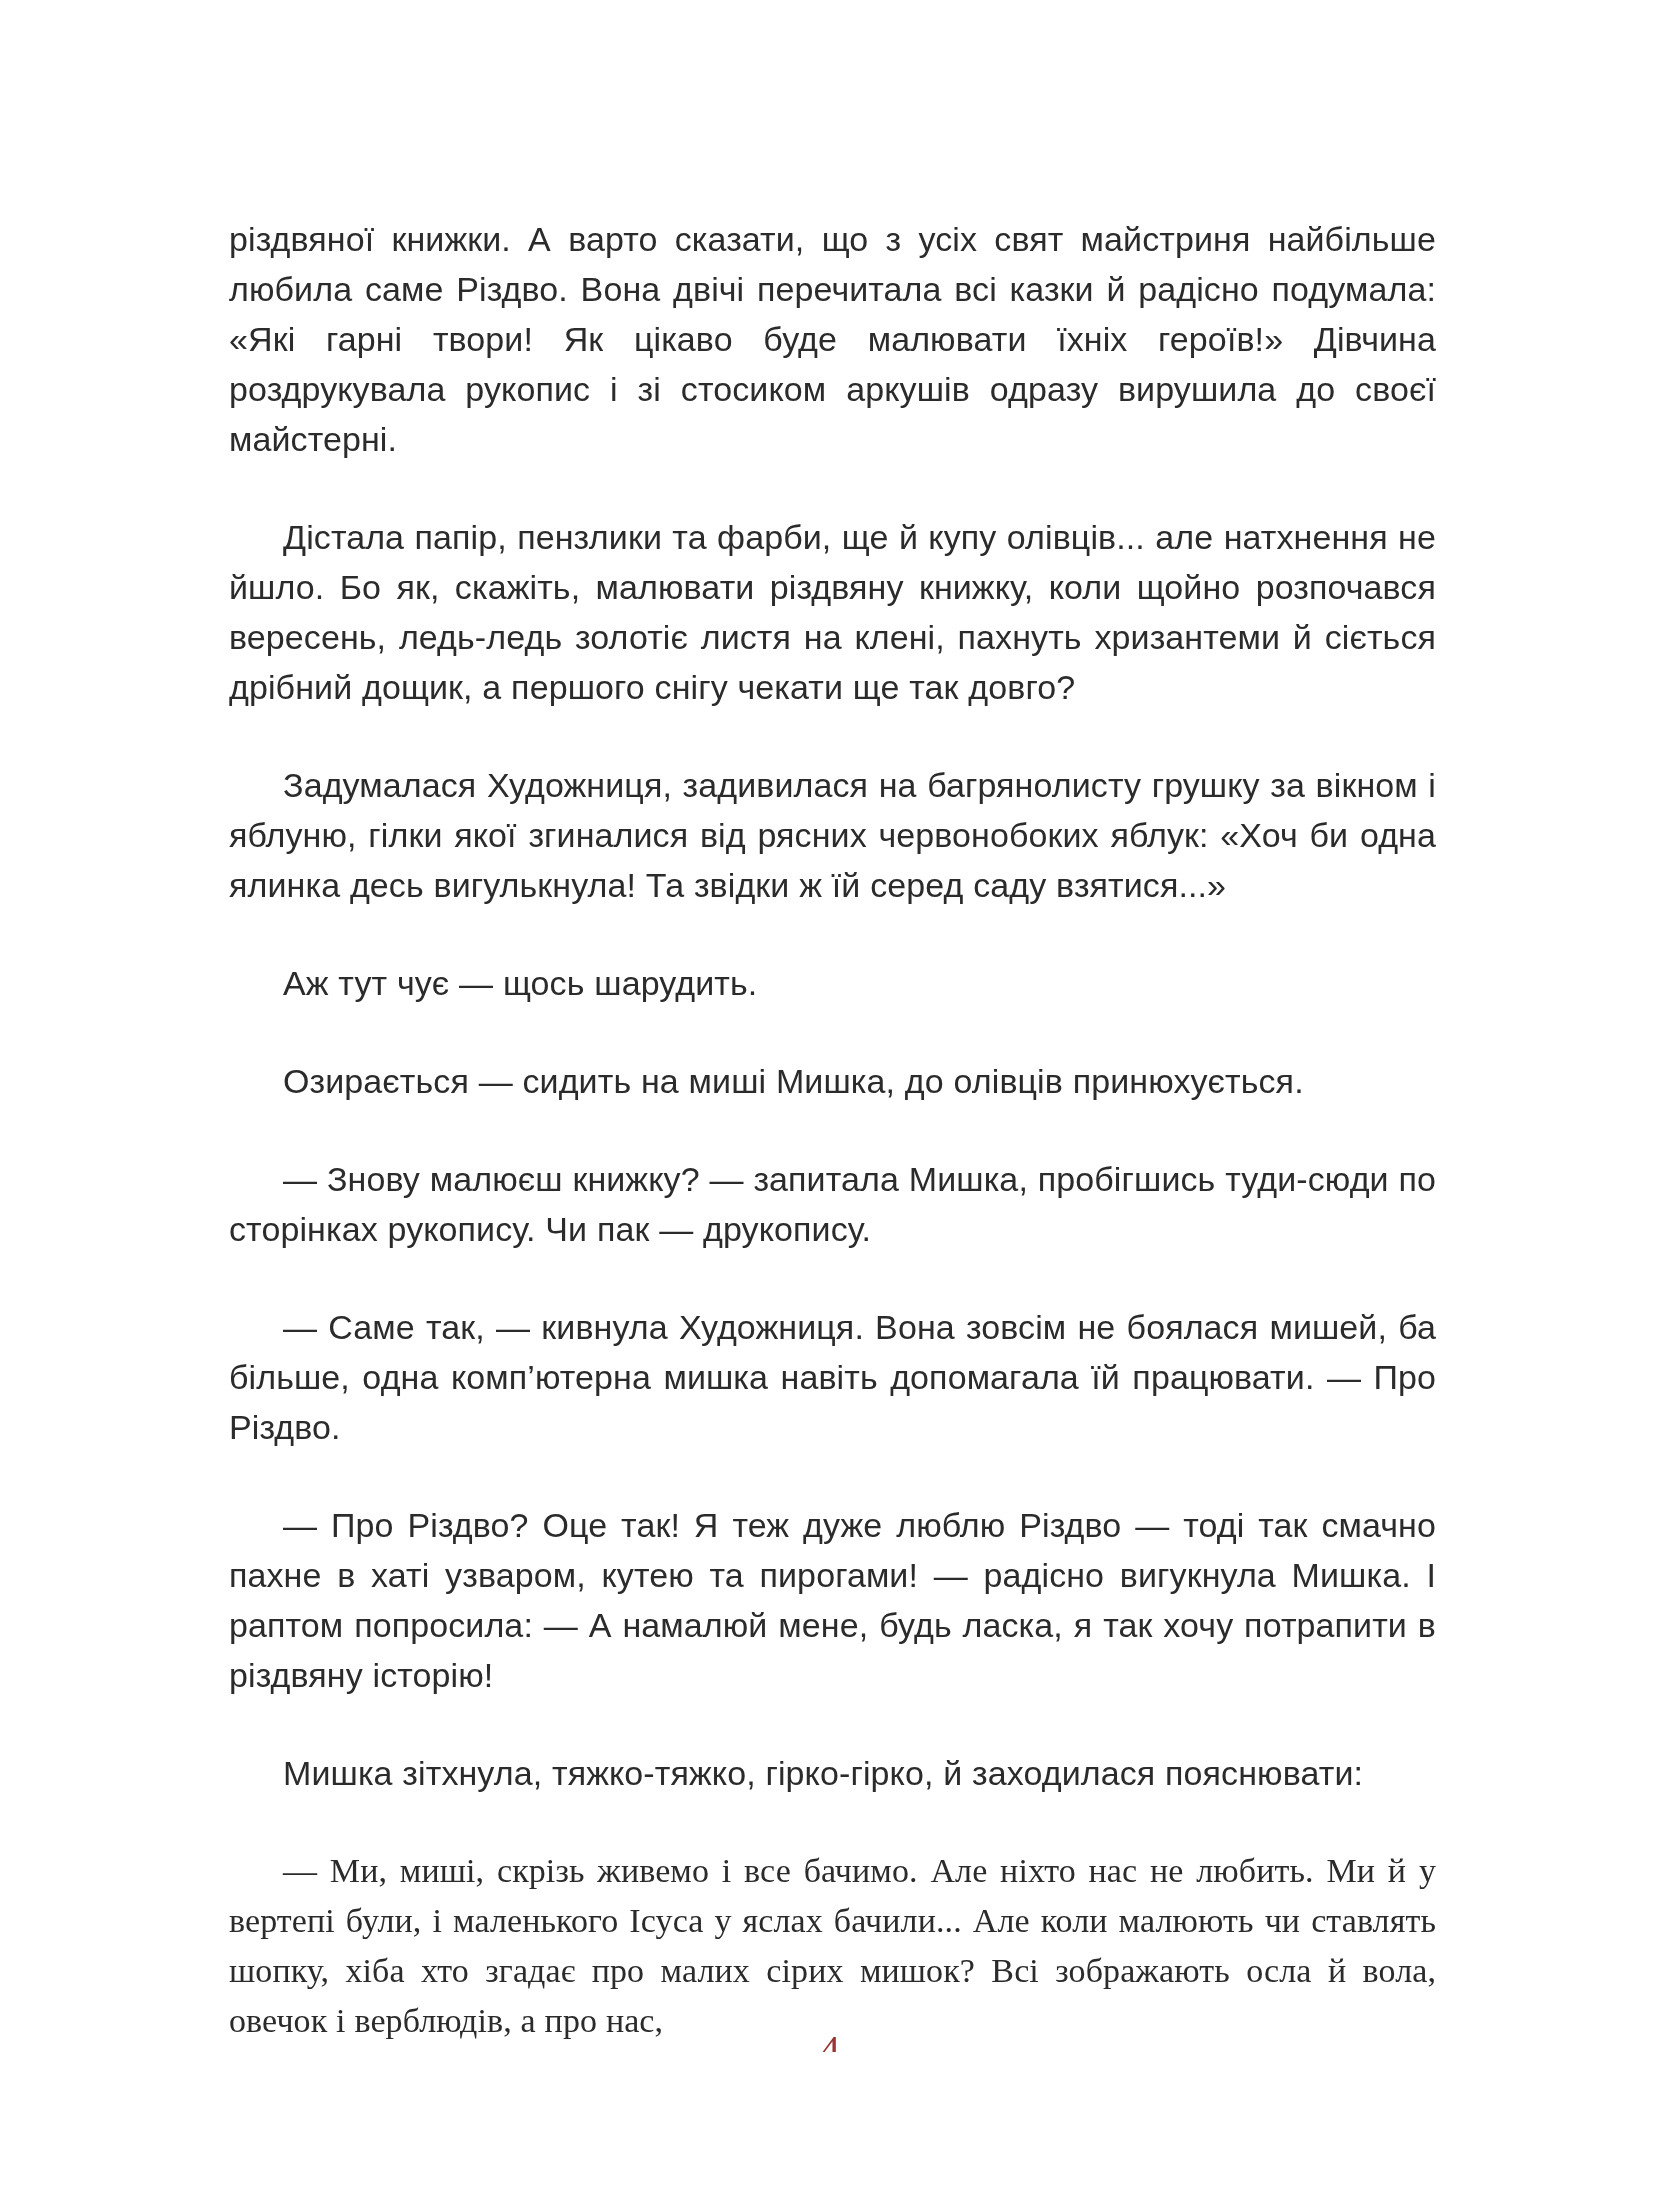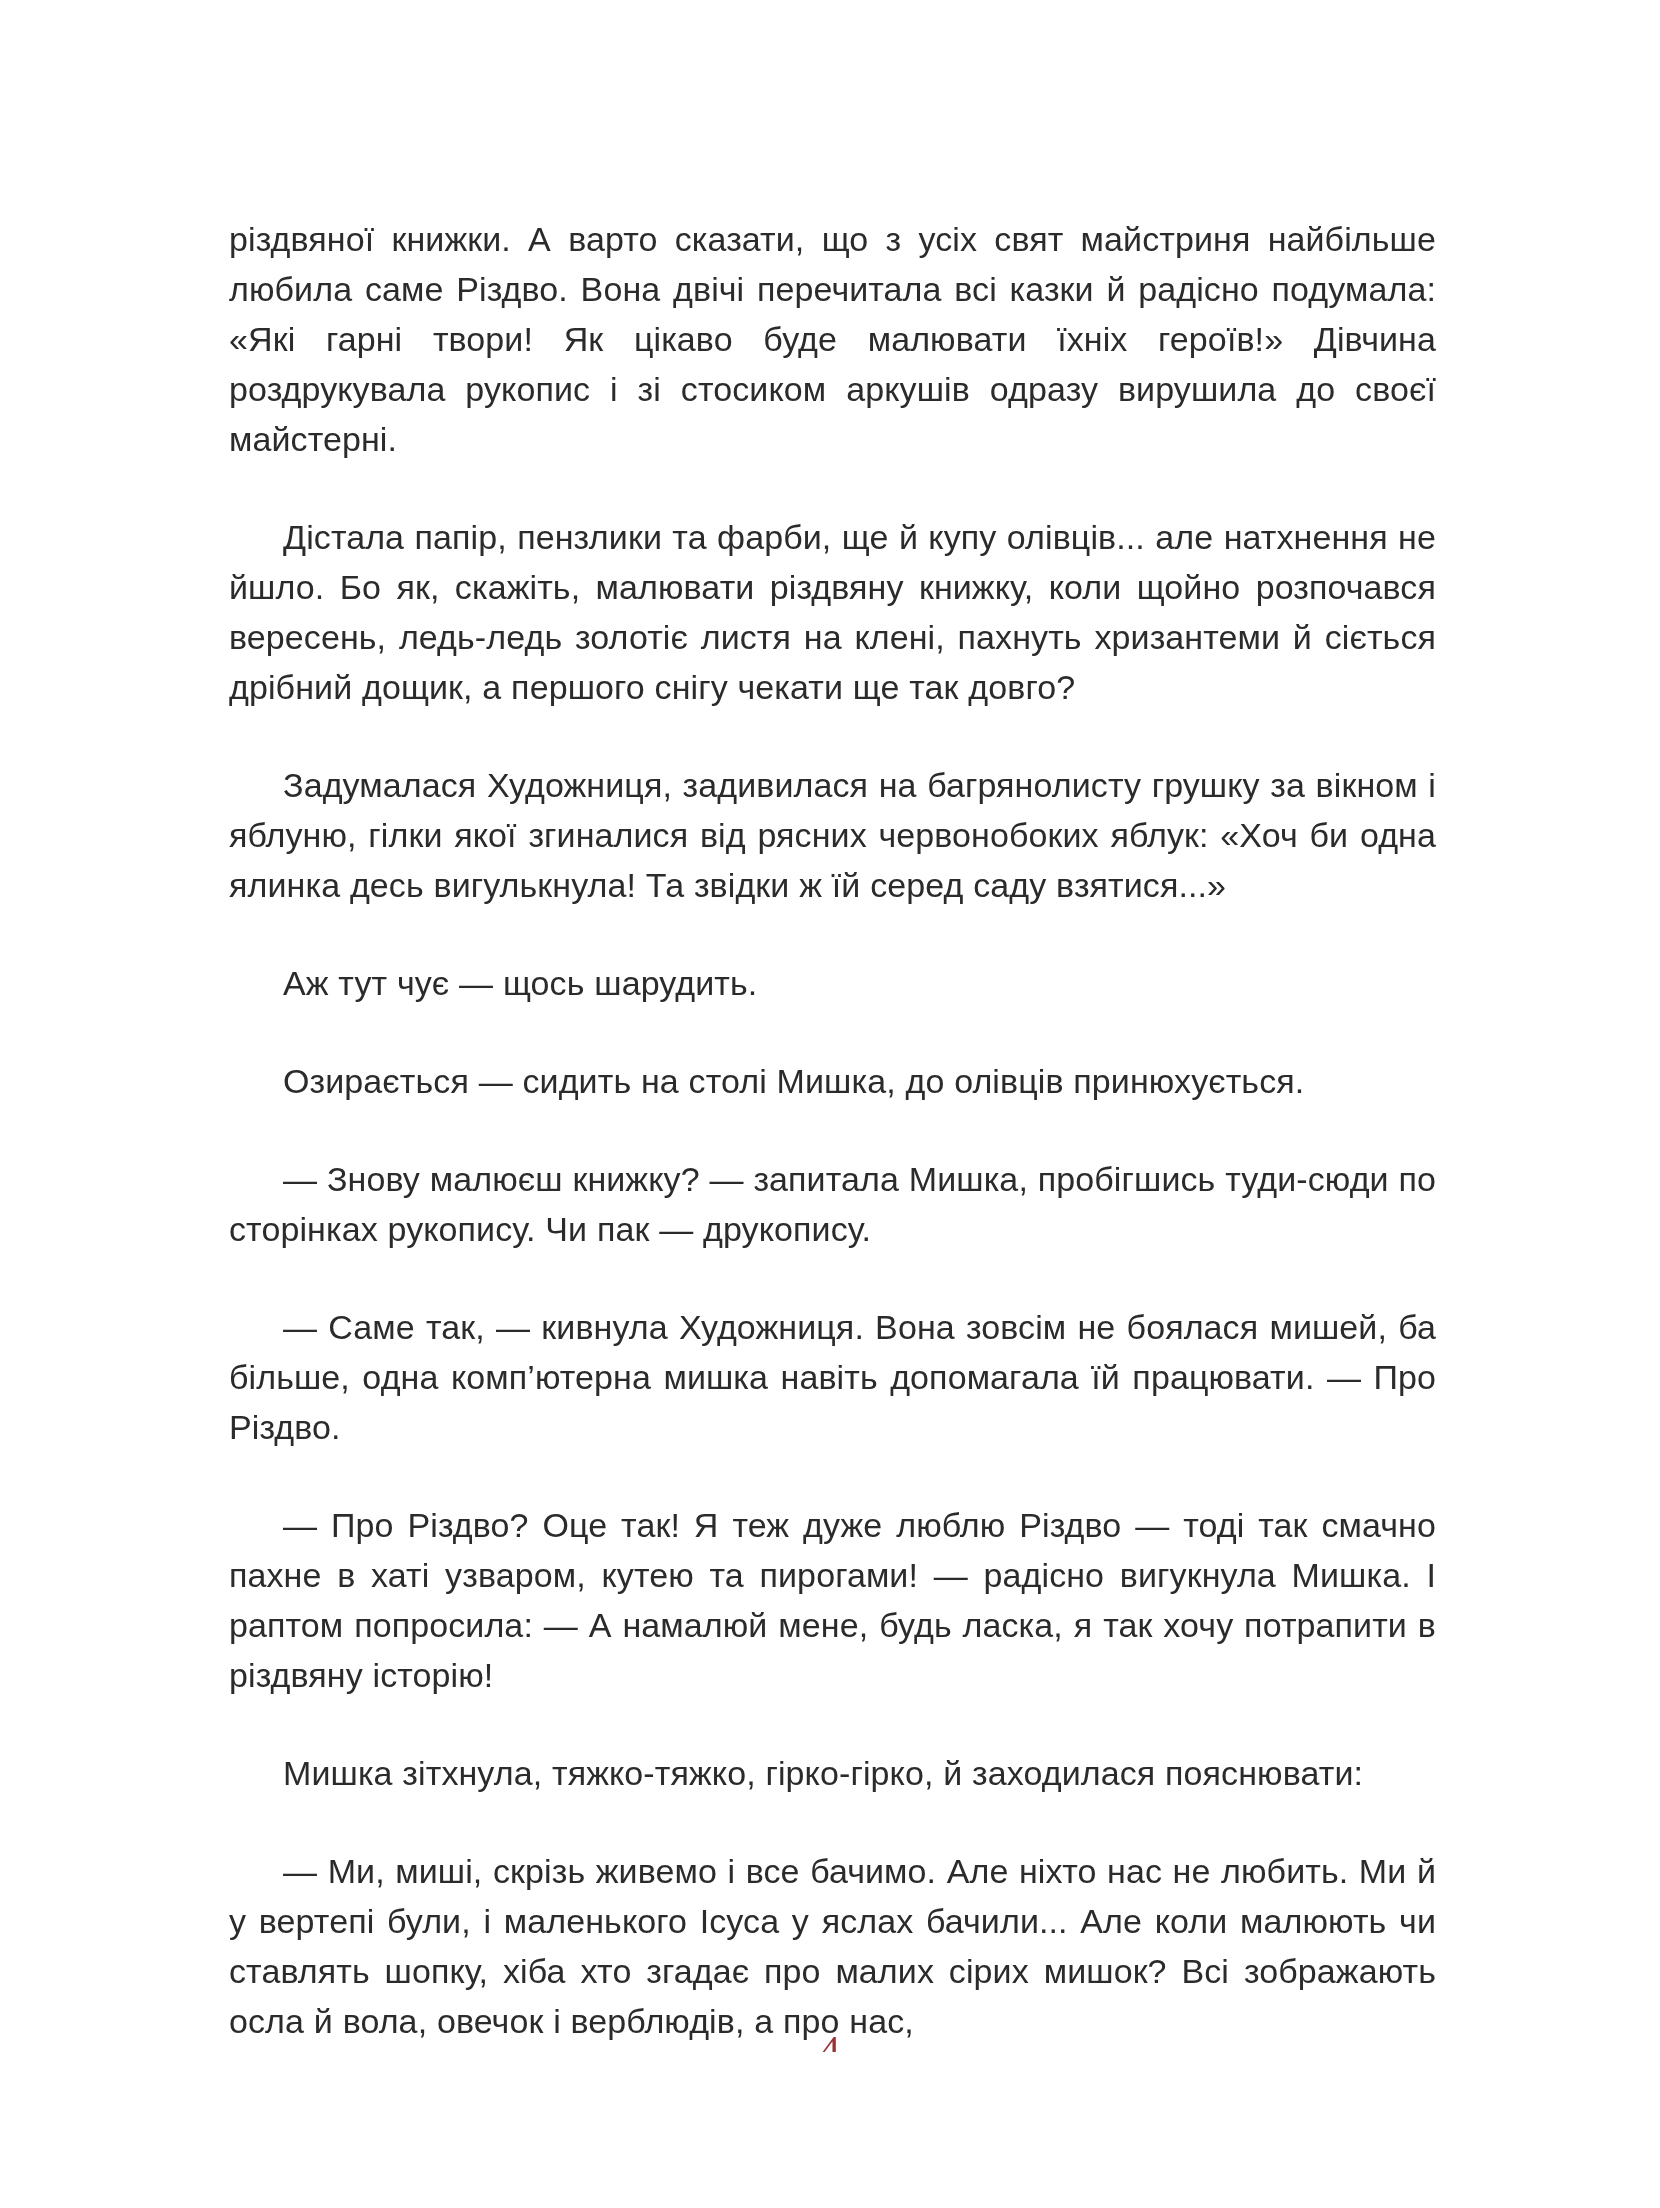--- a/index.html
+++ b/index.html
@@ -43,20 +43,21 @@
     margin-top: 48px;
   }
 
   .para.cont {
     text-indent: 0;
   }
 
   
   .para:last-child {
     text-align: justify;
+    font-family: Liberation Serif, serif;
   }
 
   .page-number {
     position: absolute;
     left: 0;
     right: 0;
     top: 2027px;
     text-align: center;
     font-family: "Liberation Serif", "DejaVu Serif", serif;
     font-size: 40px;
@@ -69,21 +70,21 @@
 </head>
 <body>
 
 <div class="page">
 
   <div class="text-block">
     <p class="para cont">різдвяної книжки. А варто сказати, що з усіх свят майстриня най­більше любила саме Різдво. Вона двічі перечитала всі казки й ра­дісно подумала: «Які гарні твори! Як цікаво буде малювати їхніх ге­роїв!» Дівчина роздрукувала рукопис і зі стосиком аркушів одразу вирушила до своєї майстерні.</p>
     <p class="para indent">Дістала папір, пензлики та фарби, ще й купу олівців... але нат­хнення не йшло. Бо як, скажіть, малювати різдвяну книжку, коли щойно розпочався вересень, ледь-ледь золотіє листя на клені, пах­нуть хризантеми й сіється дрібний дощик, а першого снігу чекати ще так довго?</p>
     <p class="para indent">Задумалася Художниця, задивилася на багрянолисту грушку за вікном і яблуню, гілки якої згиналися від рясних червонобоких яблук: «Хоч би одна ялинка десь вигулькнула! Та звідки ж їй серед саду взятися...»</p>
     <p class="para indent">Аж тут чує — щось шарудить.</p>
-    <p class="para indent">Озирається — сидить на столі Мишка, до олівців принюхується.</p>
+    <p class="para indent">Озирається — сидить на миші Мишка, до олівців принюхується.</p>
     <p class="para indent">— Знову малюєш книжку? — запитала Мишка, пробігшись туди-сюди по сторінках рукопису. Чи пак — друкопису.</p>
     <p class="para indent">— Саме так, — кивнула Художниця. Вона зовсім не боялася ми­шей, ба більше, одна комп’ютерна мишка навіть допомагала їй працювати. — Про Різдво.</p>
     <p class="para indent">— Про Різдво? Оце так! Я теж дуже люблю Різдво — тоді так смачно пахне в хаті узваром, кутею та пирогами! — радісно вигук­нула Мишка. І раптом попросила: — А намалюй мене, будь ласка, я так хочу потрапити в різдвяну історію!</p>
     <p class="para indent">Мишка зітхнула, тяжко-тяжко, гірко-гірко, й заходилася поясню­вати:</p>
     <p class="para indent">— Ми, миші, скрізь живемо і все бачимо. Але ніхто нас не лю­бить. Ми й у вертепі були, і маленького Ісуса у яслах бачили... Але коли малюють чи ставлять шопку, хіба хто згадає про малих сірих мишок? Всі зображають осла й вола, овечок і верблюдів, а про нас,</p>
   </div>
 
   <div class="page-number">4</div>
 
 </div>

